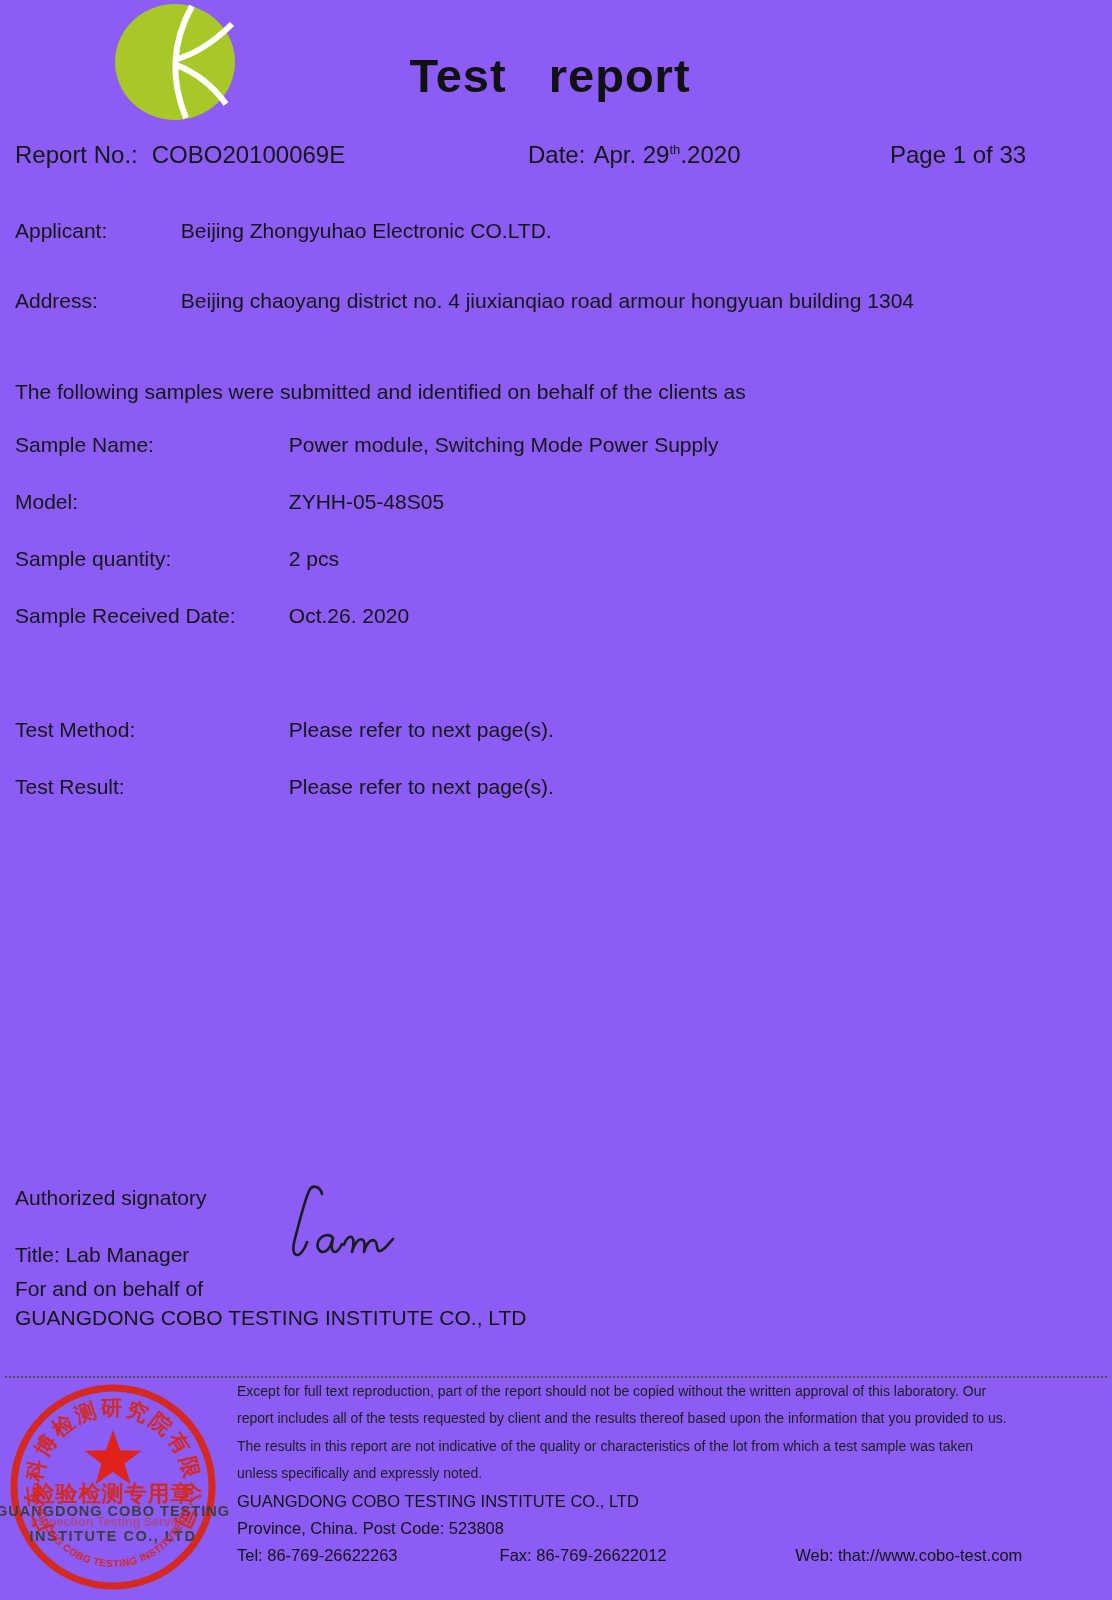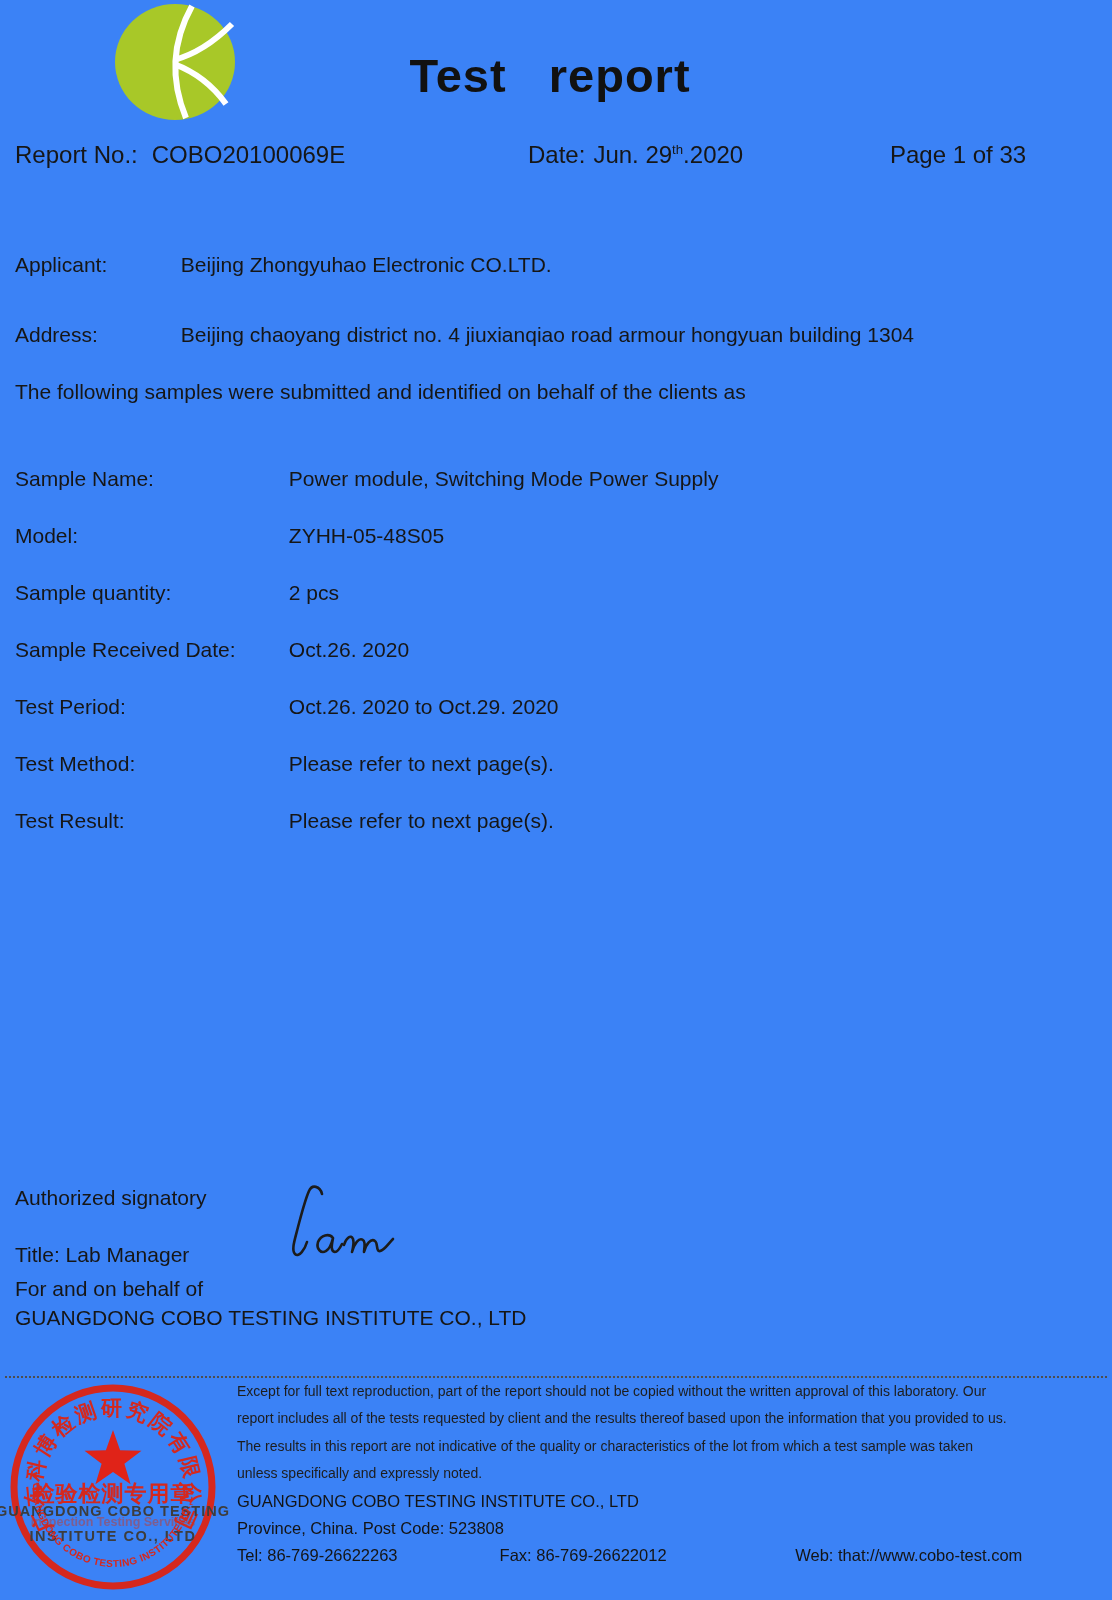--- a/index.html
+++ b/index.html
@@ -1,37 +1,37 @@
 <!DOCTYPE html>
 <html><head>
 <meta charset="utf-8">
 <style>
   html,body{margin:0;padding:0;background:#e8e8e8;}
   .page{
     position:relative;
     width:1112px;height:1600px;
     margin:0 auto;
-    background:#3b82f6;
+    background:#8b5cf6;
     font-family:"Liberation Sans", sans-serif;
     color:#161616;
     overflow:hidden;
   }
   .abs{position:absolute;}
   .title{
     left:0;right:12px;top:48px;
     text-align:center;
     font-size:47px;font-weight:bold;
     white-space:pre;
     letter-spacing:1px;
     color:#111;
   }
   .hdr{top:141px;font-size:24px;}
   .hdr .v{margin-left:14px;}
   sup.ord{font-size:0.55em;vertical-align:super;line-height:0;}
-  .row{font-size:21px;left:15px;white-space:nowrap;margin-top:34px;}
+  .row{font-size:21px;left:15px;white-space:nowrap;}
   .row .lbl{display:inline-block;}
   .sec1 .lbl{width:160px;}
   .sec2 .lbl{width:268px;}
   .intro{left:15px;top:380px;font-size:21px;}
   .sig-line{left:15px;font-size:21px;}
   svg{overflow:visible;display:block;}
   .dotline{
     left:5px;width:1102px;top:1376px;height:0;
     border-top:2px dotted #4d4d4d;
   }
@@ -56,21 +56,21 @@
     <path d="M 62,58 Q 92,50 120,22" fill="none" stroke="#ffffff" stroke-width="6"></path>
     <path d="M 62,62 Q 94,74 114,102" fill="none" stroke="#ffffff" stroke-width="6"></path>
   </svg>
 
   <div class="abs title">Test   report</div>
 
   <div class="abs hdr" style="left:15px">
     <span>Report No.:</span><span class="v">COBO20100069E</span>
   </div>
   <div class="abs hdr" style="left:528px">
-    <span>Date:</span><span class="v" style="margin-left:8px">Jun. 29</span><sup class="ord">th</sup><span>.2020</span>
+    <span>Date:</span><span class="v" style="margin-left:8px">Apr. 29</span><sup class="ord">th</sup><span>.2020</span>
   </div>
   <div class="abs hdr" style="left:890px">Page 1 of 33</div>
 
   <div class="abs row sec1" style="top:219px">
     <span class="lbl">Applicant:</span>
     <span class="val">Beijing Zhongyuhao Electronic CO.LTD.</span>
   </div>
   <div class="abs row sec1" style="top:289px">
     <span class="lbl">Address:</span>
     <span class="val">Beijing chaoyang district no. 4 jiuxianqiao road armour hongyuan building 1304</span>
@@ -86,24 +86,20 @@
     <span class="lbl">Model:</span>
     <span class="val">ZYHH-05-48S05</span>
   </div>
   <div class="abs row sec2" style="top:547px">
     <span class="lbl">Sample quantity:</span>
     <span class="val">2 pcs</span>
   </div>
   <div class="abs row sec2" style="top:604px">
     <span class="lbl">Sample Received Date:</span>
     <span class="val">Oct.26. 2020</span>
-  </div>
-  <div class="abs row sec2" style="top:661px">
-    <span class="lbl">Test Period:</span>
-    <span class="val">Oct.26. 2020 to Oct.29. 2020</span>
   </div>
   <div class="abs row sec2" style="top:718px">
     <span class="lbl">Test Method:</span>
     <span class="val">Please refer to next page(s).</span>
   </div>
   <div class="abs row sec2" style="top:775px">
     <span class="lbl">Test Result:</span>
     <span class="val">Please refer to next page(s).</span>
   </div>
 

